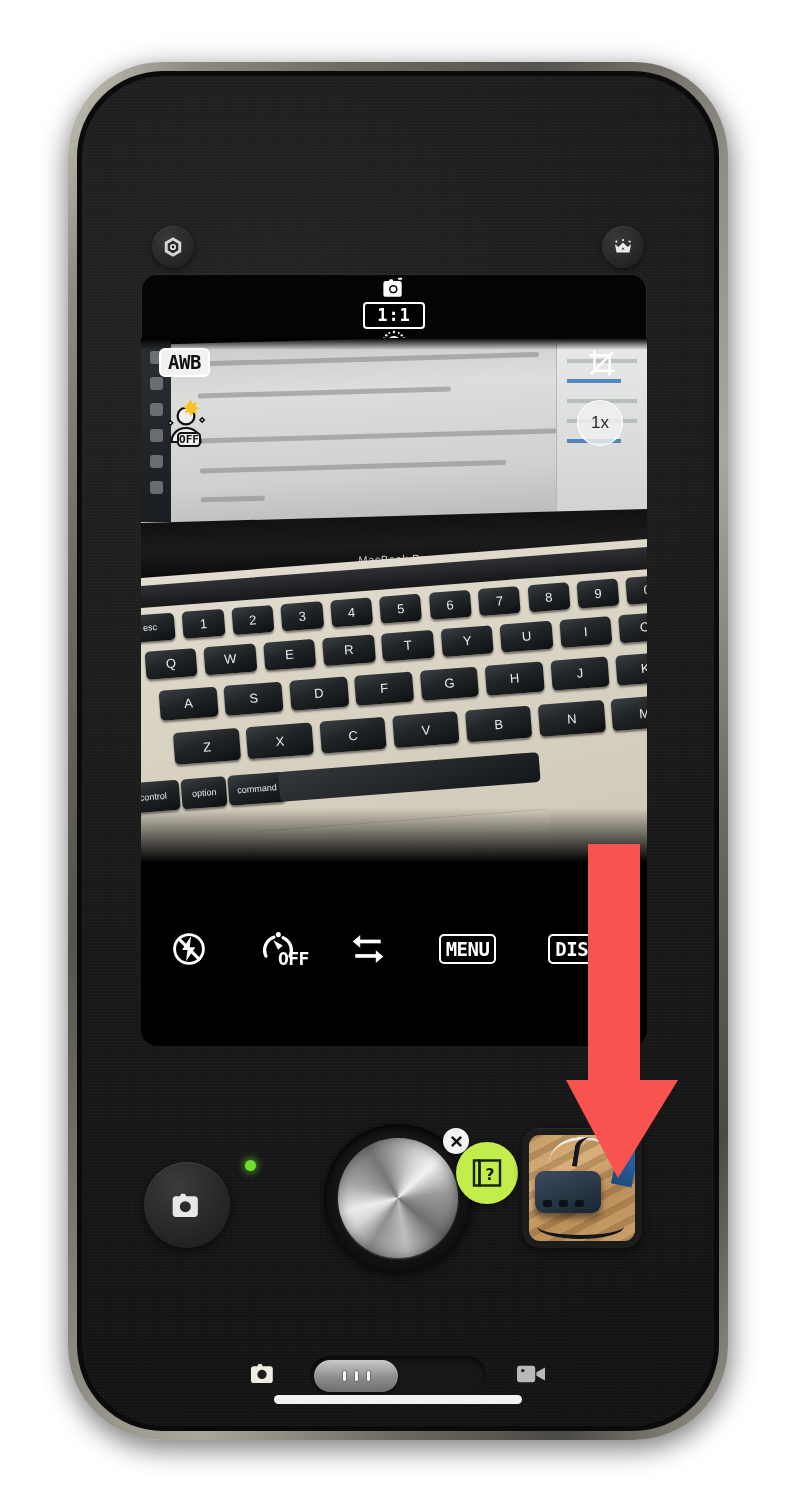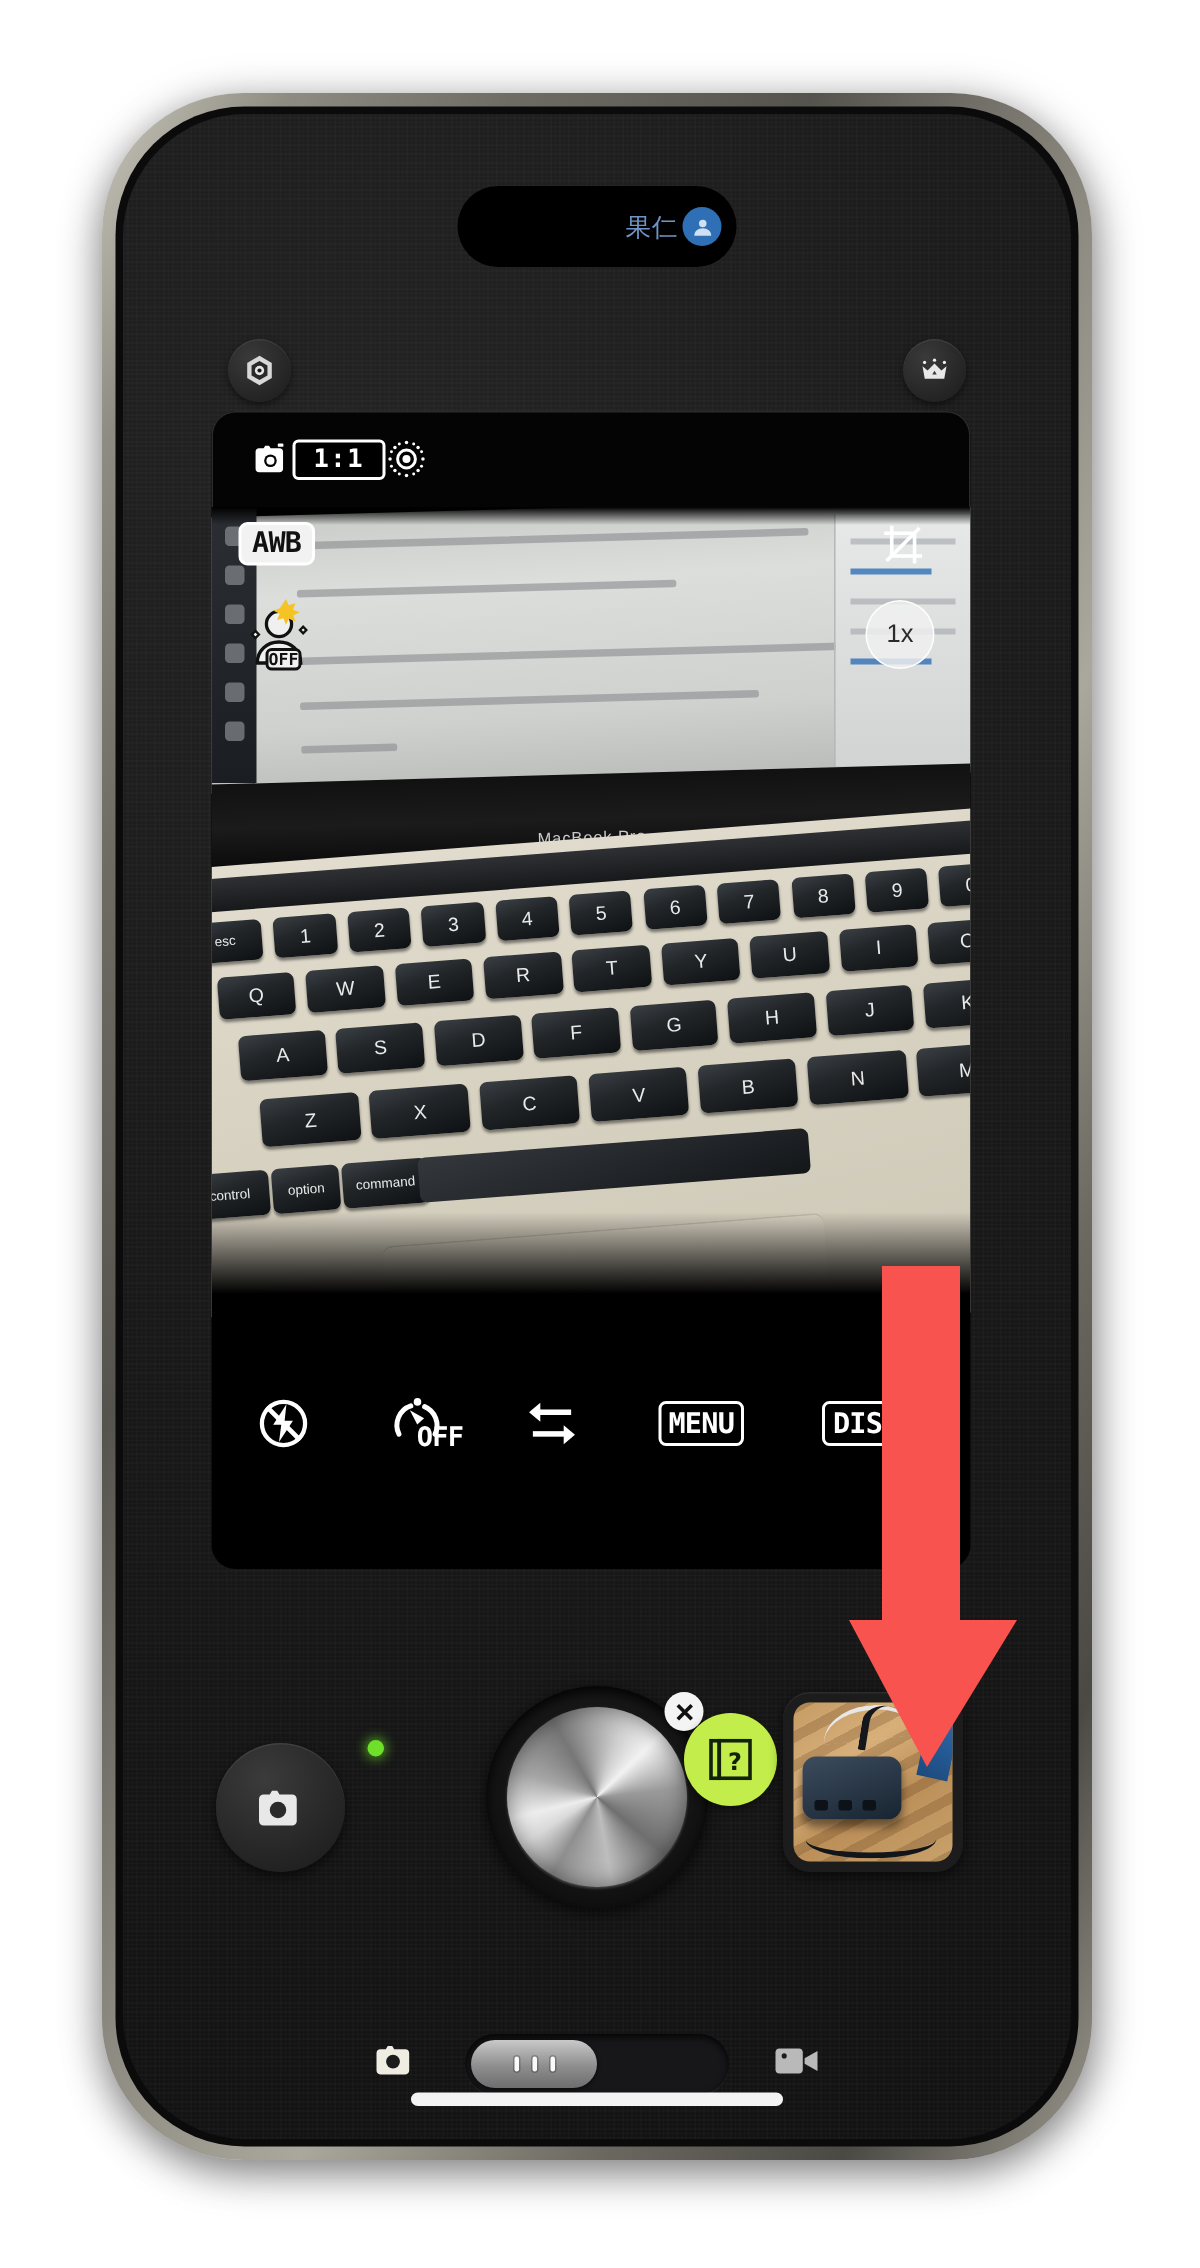--- a/index.html
+++ b/index.html
@@ -83,20 +83,21 @@
     position: absolute; left: 59px; top: 198px;
     width: 506px; height: 772px;
     background: #040404; border-radius: 16px; overflow: hidden;
     box-shadow: inset 0 0 0 1px #2b2b2b;
     z-index: 5;
   }
   .cam-topbar {
     position: relative; height: 64px;
     display: flex; align-items: center; justify-content: flex-start;
     padding: 0 26px;
+    flex-direction: column;
   }
   .ratio-badge {
     border: 2px solid #fff; border-radius: 4px;
     color: #fff; font-size: 17px; font-weight: bold;
     padding: 1px 12px 2px; letter-spacing: 1px;
     background: #000;
     font-family: "DejaVu Sans Mono", monospace;
   }
   .icon-w { width: 28px; height: 28px; fill: #fff; }
 
@@ -328,29 +329,20 @@
   <div class="phone-frame">
 
     <div class="btn-side btn-silent"></div>
     <div class="btn-side btn-volup"></div>
     <div class="btn-side btn-voldn"></div>
     <div class="btn-side btn-power"></div>
 
     <div class="phone-inner">
       <div class="screen">
 
-        <div class="island">
-          <span class="island-label">果仁</span>
-          <span class="island-avatar">
-            <svg viewBox="0 0 24 24">
-                <circle cx="12" cy="8" r="4"></circle>
-                <path d="M3 21c0-5 4-8 9-8s9 3 9 8z"></path>
-              </svg>
-          </span>
-        </div>
 
         <div class="round-btn settings-btn">
           <svg viewBox="0 0 24 24">
             <path d="M12 2.2 20.2 7v10L12 21.8 3.8 17V7z" fill="#d8d8d8"></path>
             <path d="M12 5.6 17.3 8.7v6.6L12 18.4 6.7 15.3V8.7z" fill="#2a2a2a"></path>
             <circle cx="12" cy="12" r="3.1" fill="#e6e6e6"></circle>
             <circle cx="12" cy="12" r="1.4" fill="#1a1a1a"></circle>
           </svg>
         </div>
         <div class="round-btn crown-btn">

